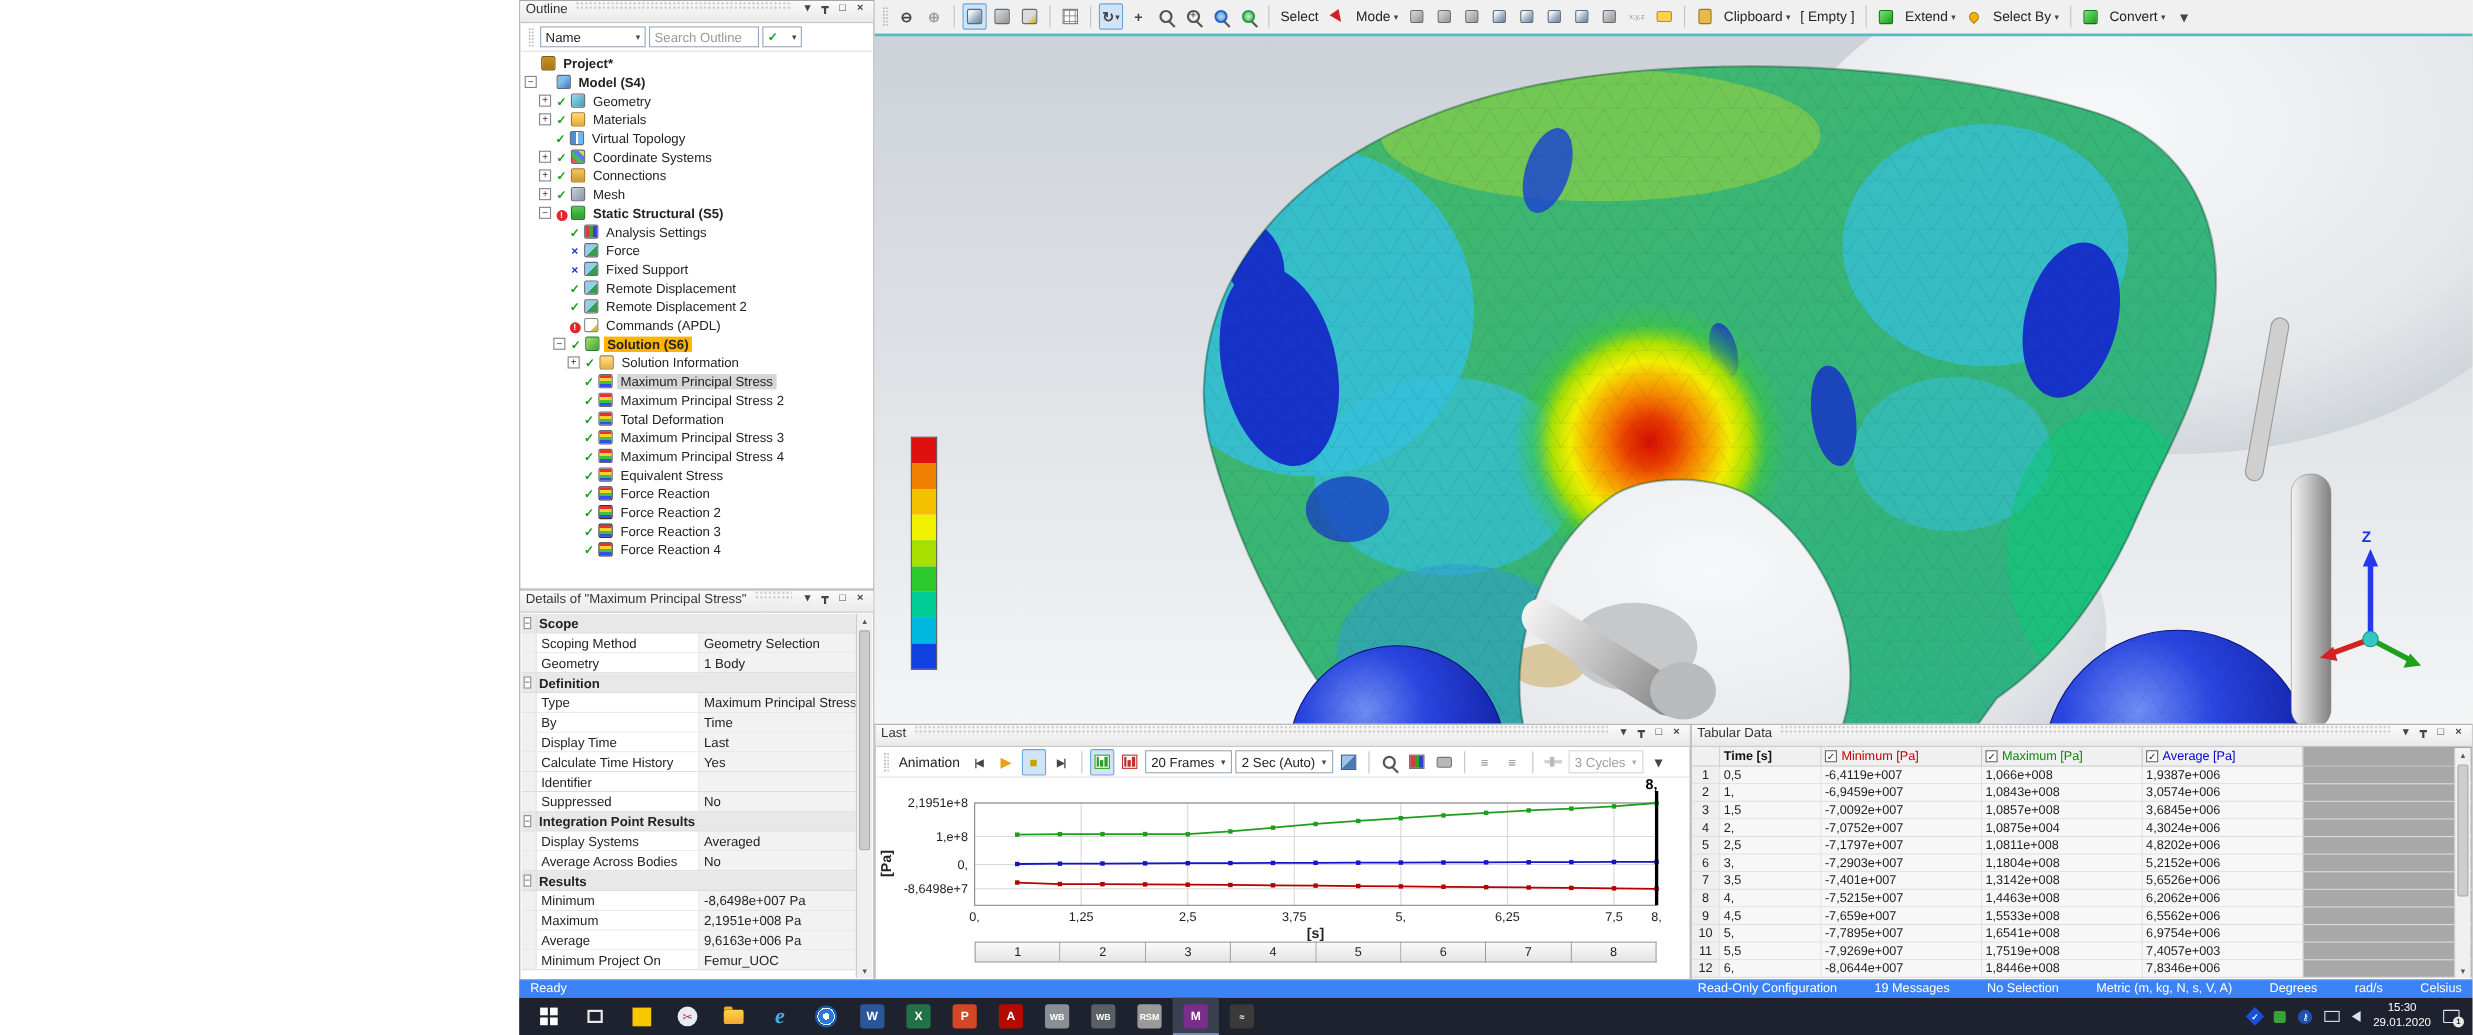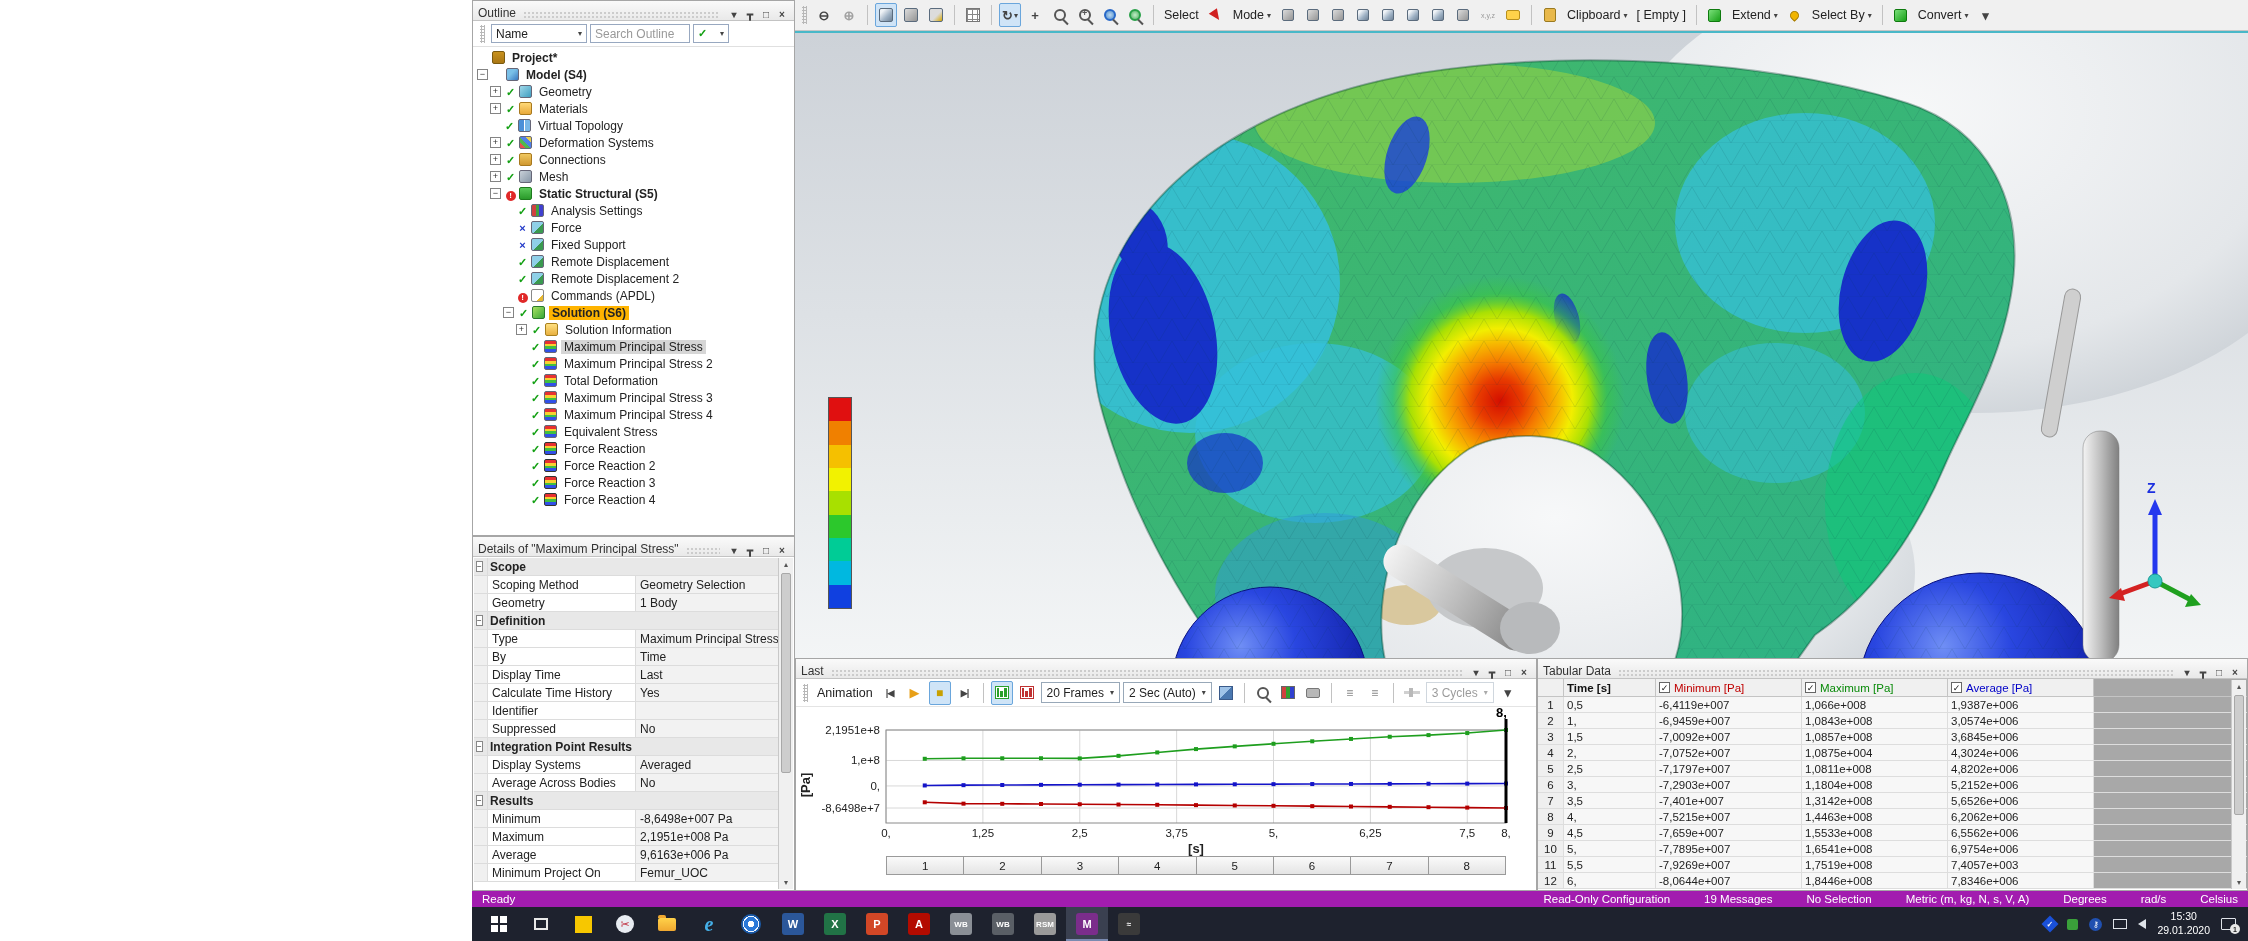--- a/index.html
+++ b/index.html
@@ -2,21 +2,21 @@
 <html><head>
 <meta charset="utf-8">
 <style>
   *{box-sizing:border-box;margin:0;padding:0}
   html,body{background:#fff}
   body{font-family:"Liberation Sans",sans-serif;font-size:12px;color:#222}
   #screen{position:relative;width:2248px;height:941px;background:#fff;overflow:hidden}
   #ui{position:absolute;left:472px;top:0;width:1776px;height:941px;background:#e8e8e8}
   .panel{position:absolute;background:#fff;border:1px solid #a6a6a6}
   
-  .ptitle{height:20px;display:flex;align-items:flex-end;gap:0;padding:0 5px;background:linear-gradient(#fafafa,#e9e9e9);border-bottom:1px solid #c3c3c3;color:#333;white-space:nowrap}
+  .ptitle{height:20px;display:flex;align-items:flex-start;gap:0;padding:0 5px;background:linear-gradient(#fafafa,#e9e9e9);border-bottom:1px solid #c3c3c3;color:#333;white-space:nowrap}
   .pt-tex{flex:1;height:9px;margin:0 7px;background-image:radial-gradient(#cccccc 1px,transparent 1.2px);background-size:4px 4px}
   .pt-icons{display:flex;align-items:center;gap:2px}
   .pt-icons span{width:14px;text-align:center;color:#444;font-size:10px;font-weight:bold;cursor:default}
   
   #main-toolbar{position:absolute;left:323px;top:0;width:1453px;height:31px;background:#f0f0f0;border-bottom:1px solid #c6c6c6;display:flex;align-items:center;padding:0 4px;gap:3px;overflow:hidden}
   .tgrip{width:5px;height:18px;margin:0 3px;background-image:radial-gradient(#b8b8b8 1px,transparent 1.2px);background-size:3px 3px;flex:none}
   .tsep{width:1px;height:20px;background:#c2c2c2;margin:0 4px;flex:none}
   .tbtn{min-width:22px;height:24px;display:flex;align-items:center;justify-content:center;border:1px solid transparent;border-radius:2px;padding:0 2px;flex:none;gap:1px}
   .tbtn.sel{border-color:#6aa6dc;background:#cfe4f7}
   .tlbl{font-size:12.5px;color:#222;padding:0 3px;display:flex;align-items:center;gap:3px;flex:none}
@@ -132,21 +132,21 @@
   .tidx{width:26px;justify-content:center}
   .tw-time{width:92px;font-weight:bold}
   .tw-col{width:146px}
   .tfill{flex:1;background:#a8a8a8;border-right:none}
   .tab-chk{width:11px;height:11px;border:1px solid #666;background:#fff;font-size:9px;line-height:10px;text-align:center;margin-right:4px;color:#111;flex:none}
   .tab-row{display:flex;height:16px}
   .tab-row .tcell{background:#f7f7f7;border-color:#ddd;font-weight:normal}
   .tab-row .tidx{background:#efefef}
   .tab-row .tfill{background:#a8a8a8}
   
-  #statusbar{position:absolute;left:0;top:891px;width:1776px;height:16px;background:#a21caf;color:#fff;display:flex;align-items:center;font-size:11.5px;padding:0 10px}
+  #statusbar{position:absolute;left:0;top:891px;width:1776px;height:16px;background:#3b82f6;color:#fff;display:flex;align-items:center;font-size:11.5px;padding:0 10px}
   #status-right{margin-left:auto;display:flex}
   #status-right span{margin-left:34px;white-space:nowrap}
   #taskbar{position:absolute;left:0;top:907px;width:1776px;height:34px;background:#1e222e;display:flex;align-items:center;padding-left:6px}
   .tb-item{width:42px;height:34px;display:flex;align-items:center;justify-content:center;position:relative;flex:none}
   .tb-item.active{background:#3a4050;box-shadow:inset 0 -2px 0 #7a8ab0}
   .tb-letter{width:22px;height:22px;border-radius:3px;display:flex;align-items:center;justify-content:center;color:#fff;font-weight:bold;font-size:11px}
   .win-logo{width:16px;height:16px;position:relative}
   .win-logo::before{content:"";position:absolute;left:0;top:0;width:7px;height:7px;background:#fff;box-shadow:9px 0 #fff,0 9px #fff,9px 9px #fff}
   .tv-icon{width:14px;height:12px;border:2px solid #e8e8e8;background:transparent}
   .folder-icon{width:18px;height:13px;background:linear-gradient(#ffd24a,#f0a830);border-radius:2px;position:relative}
@@ -327,21 +327,21 @@
           </div>
           <div class="trow" style="padding-left: 30px;">
             <span class="tstate"><span class="st-check">✓</span></span>
             <span class="ti ti-vtopo"></span>
             <span class="tlabel">Virtual Topology</span>
           </div>
           <div class="trow" style="padding-left: 17px;">
             <span class="texp">+</span>
             <span class="tstate"><span class="st-check">✓</span></span>
             <span class="ti ti-csys"></span>
-            <span class="tlabel">Deformation Systems</span>
+            <span class="tlabel">Coordinate Systems</span>
           </div>
           <div class="trow" style="padding-left: 17px;">
             <span class="texp">+</span>
             <span class="tstate"><span class="st-check">✓</span></span>
             <span class="ti ti-connections"></span>
             <span class="tlabel">Connections</span>
           </div>
           <div class="trow" style="padding-left: 17px;">
             <span class="texp">+</span>
             <span class="tstate"><span class="st-check">✓</span></span>

